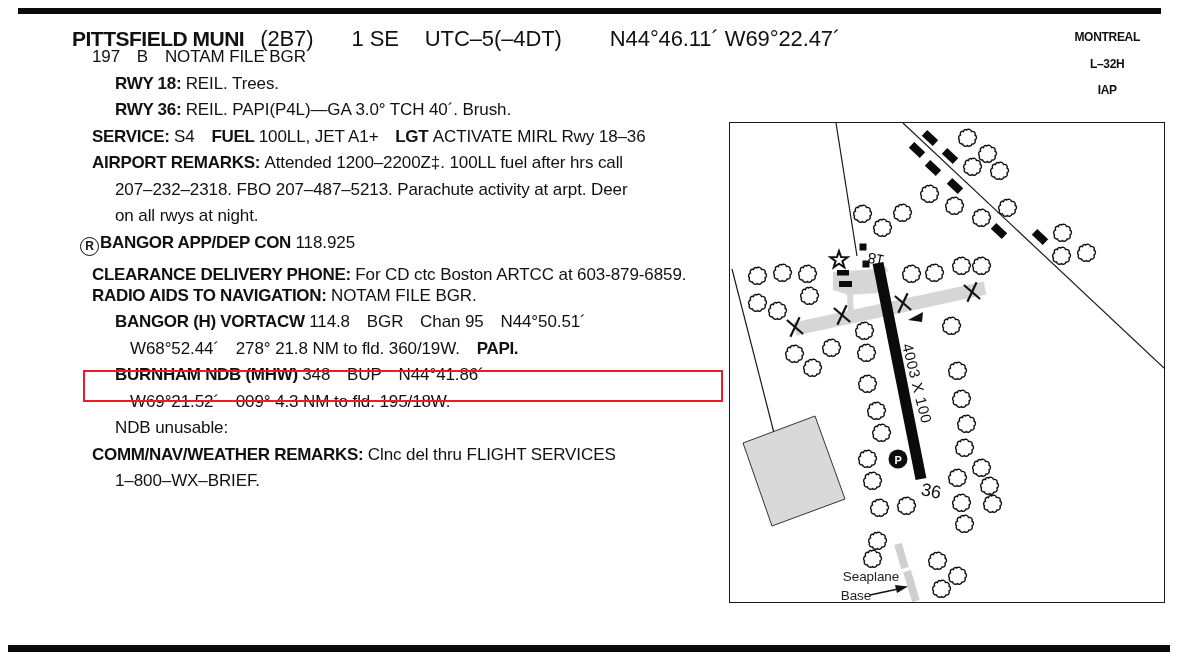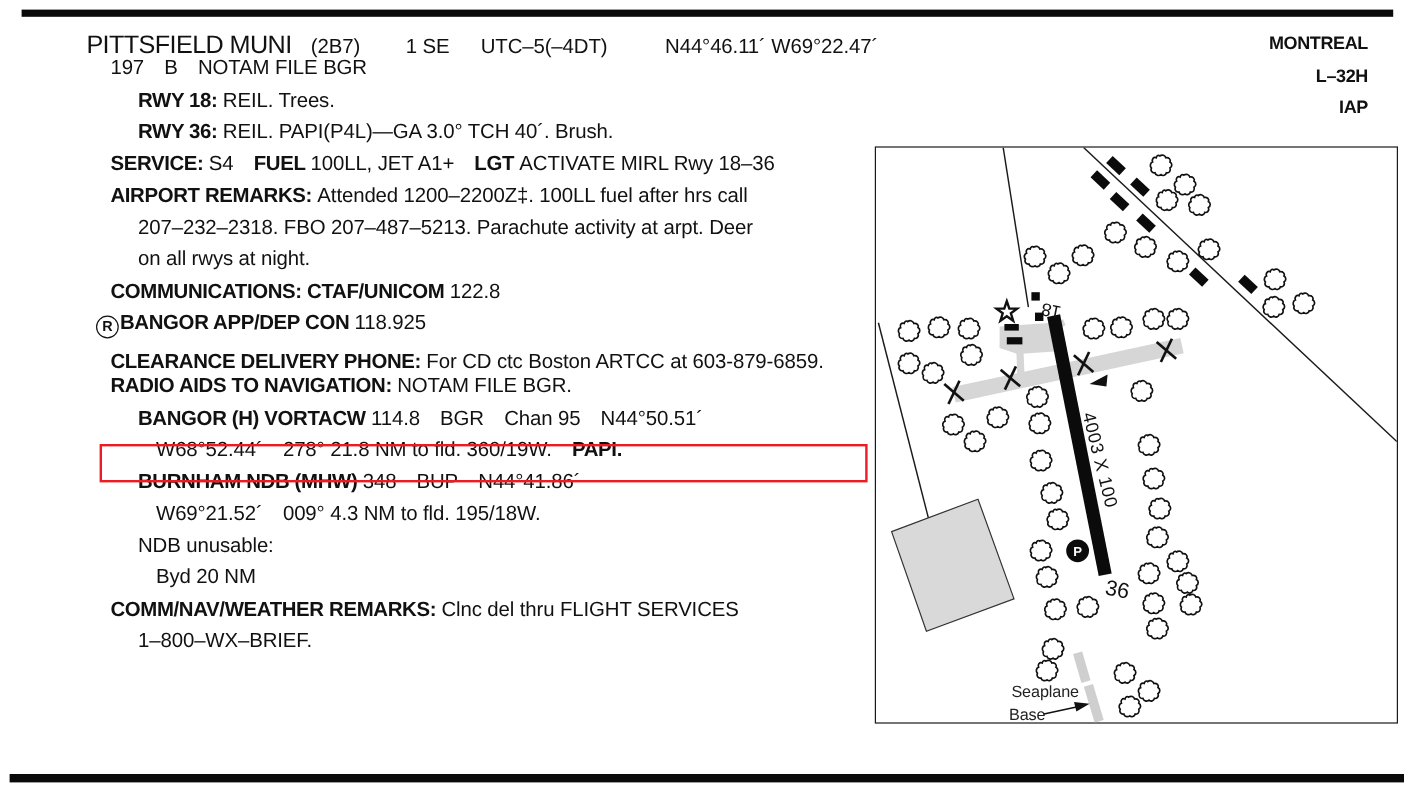--- a/index.html
+++ b/index.html
@@ -7,27 +7,27 @@
     width:1178px;height:663px;position:relative;background:#ffffff;
     font-family:"Liberation Sans",sans-serif;color:#111;overflow:hidden;
     letter-spacing:-0.1px;
   }
   .rule{position:absolute;background:#0a0a0a;}
   #rule-top{left:18px;top:8px;width:1143px;height:6px;}
   #rule-bottom{left:8px;top:645px;width:1162px;height:7px;}
 
   
   #heading-row{position:absolute;left:72px;top:26px;white-space:nowrap;}
-  #heading-row .hname{font-weight:400;font-size:21px;letter-spacing:-0.5px;}
-  #heading-row .hitem{font-size:17px;}
+  #heading-row .hname{font-weight:700;font-size:21px;letter-spacing:-0.5px;}
+  #heading-row .hitem{font-size:22px;}
   .mr16{margin-right:16px}.mr38{margin-right:38px}.mr26{margin-right:26px}.mr48{margin-right:48px}
 
   
-  #chart-refs{position:absolute;right:38px;top:24px;text-align:right;
-    font-weight:700;font-size:15px;line-height:26.5px;letter-spacing:-0.3px;}
+  #chart-refs{position:absolute;right:38px;top:24px;text-align:center;
+    font-weight:700;font-size:12px;line-height:26.5px;letter-spacing:-0.3px;}
 
   
   #listing{position:absolute;left:92px;top:44px;width:650px;}
   .line{height:26.5px;font-size:17px;white-space:nowrap;line-height:26.5px;}
   .ind2{padding-left:23px}
   .ind3{padding-left:38px}
   .b{font-weight:700;letter-spacing:-0.3px;}
   .hl{transform:translateY(6px);}
   .rsym{display:inline-block;width:17px;height:17px;border:1.6px solid #111;
     border-radius:50%;font-weight:700;font-size:12px;line-height:17px;
@@ -59,30 +59,28 @@
 </div>
 
 <div id="listing">
     <div class="line ind1"><span>197  B  NOTAM FILE BGR</span></div>
     <div class="line ind2"><span class="b">RWY 18: </span><span>REIL. Trees.</span></div>
     <div class="line ind2"><span class="b">RWY 36: </span><span>REIL. PAPI(P4L)—GA 3.0° TCH 40´. Brush.</span></div>
     <div class="line ind1"><span class="b">SERVICE: </span><span>S4  </span><span class="b">FUEL </span><span>100LL, JET A1+  </span><span class="b">LGT </span><span>ACTIVATE MIRL Rwy 18–36</span></div>
     <div class="line ind1"><span class="b">AIRPORT REMARKS: </span><span>Attended 1200–2200Z‡. 100LL fuel after hrs call</span></div>
     <div class="line ind2"><span>207–232–2318. FBO 207–487–5213. Parachute activity at arpt. Deer</span></div>
     <div class="line ind2"><span>on all rwys at night.</span></div>
-    <div class="line ind1"><span class="b">COMMUNICATIONS: CTAF/UNICOM </span><span>122.8</span></div>
     <div class="line ind1"><span class="rsym">R</span><span class="b">BANGOR APP/DEP CON </span><span>118.925</span></div>
     <div class="line ind1 hl"><span class="b">CLEARANCE DELIVERY PHONE: </span><span>For CD ctc Boston ARTCC at 603-879-6859.</span></div>
     <div class="line ind1"><span class="b">RADIO AIDS TO NAVIGATION: </span><span>NOTAM FILE BGR.</span></div>
     <div class="line ind2"><span class="b">BANGOR (H) VORTACW </span><span>114.8  BGR  Chan 95  N44°50.51´</span></div>
     <div class="line ind3"><span>W68°52.44´  278° 21.8 NM to fld. 360/19W.  </span><span class="b">PAPI.</span></div>
     <div class="line ind2"><span class="b">BURNHAM NDB (MHW) </span><span>348  BUP  N44°41.86´</span></div>
     <div class="line ind3"><span>W69°21.52´  009° 4.3 NM to fld. 195/18W.</span></div>
     <div class="line ind2"><span>NDB unusable:</span></div>
-    <div class="line ind3"><span>Byd 20 NM</span></div>
     <div class="line ind1"><span class="b">COMM/NAV/WEATHER REMARKS: </span><span>Clnc del thru FLIGHT SERVICES</span></div>
     <div class="line ind2"><span>1–800–WX–BRIEF.</span></div>
   </div>
 <div id="highlight-box" style="border-color: rgb(237, 28, 36);"></div>
 
 <div id="diagram">
   <svg viewBox="0 0 434 479">
     <defs>
       <path id="sym-tree" d="M -1.5,-8 C 0.5,-9.5 3,-8.5 3.5,-6.5 C 6,-7 8,-5 7,-3 C 9,-2 9,1 7,2 C 8,4.5 6,6.5 4,6 C 3.5,8 1,9 -0.5,7.5 C -2.5,9 -5,8 -5.5,6 C -8,6.5 -9.5,4 -8.5,2 C -10,0.5 -9.5,-2.5 -7.5,-3 C -8.5,-5.5 -6.5,-7.5 -4.5,-6.5 C -4,-8.5 -2.5,-9 -1.5,-8 Z" fill="#ffffff" stroke="#111" stroke-width="1.4"></path>
       <g id="sym-bldg">

